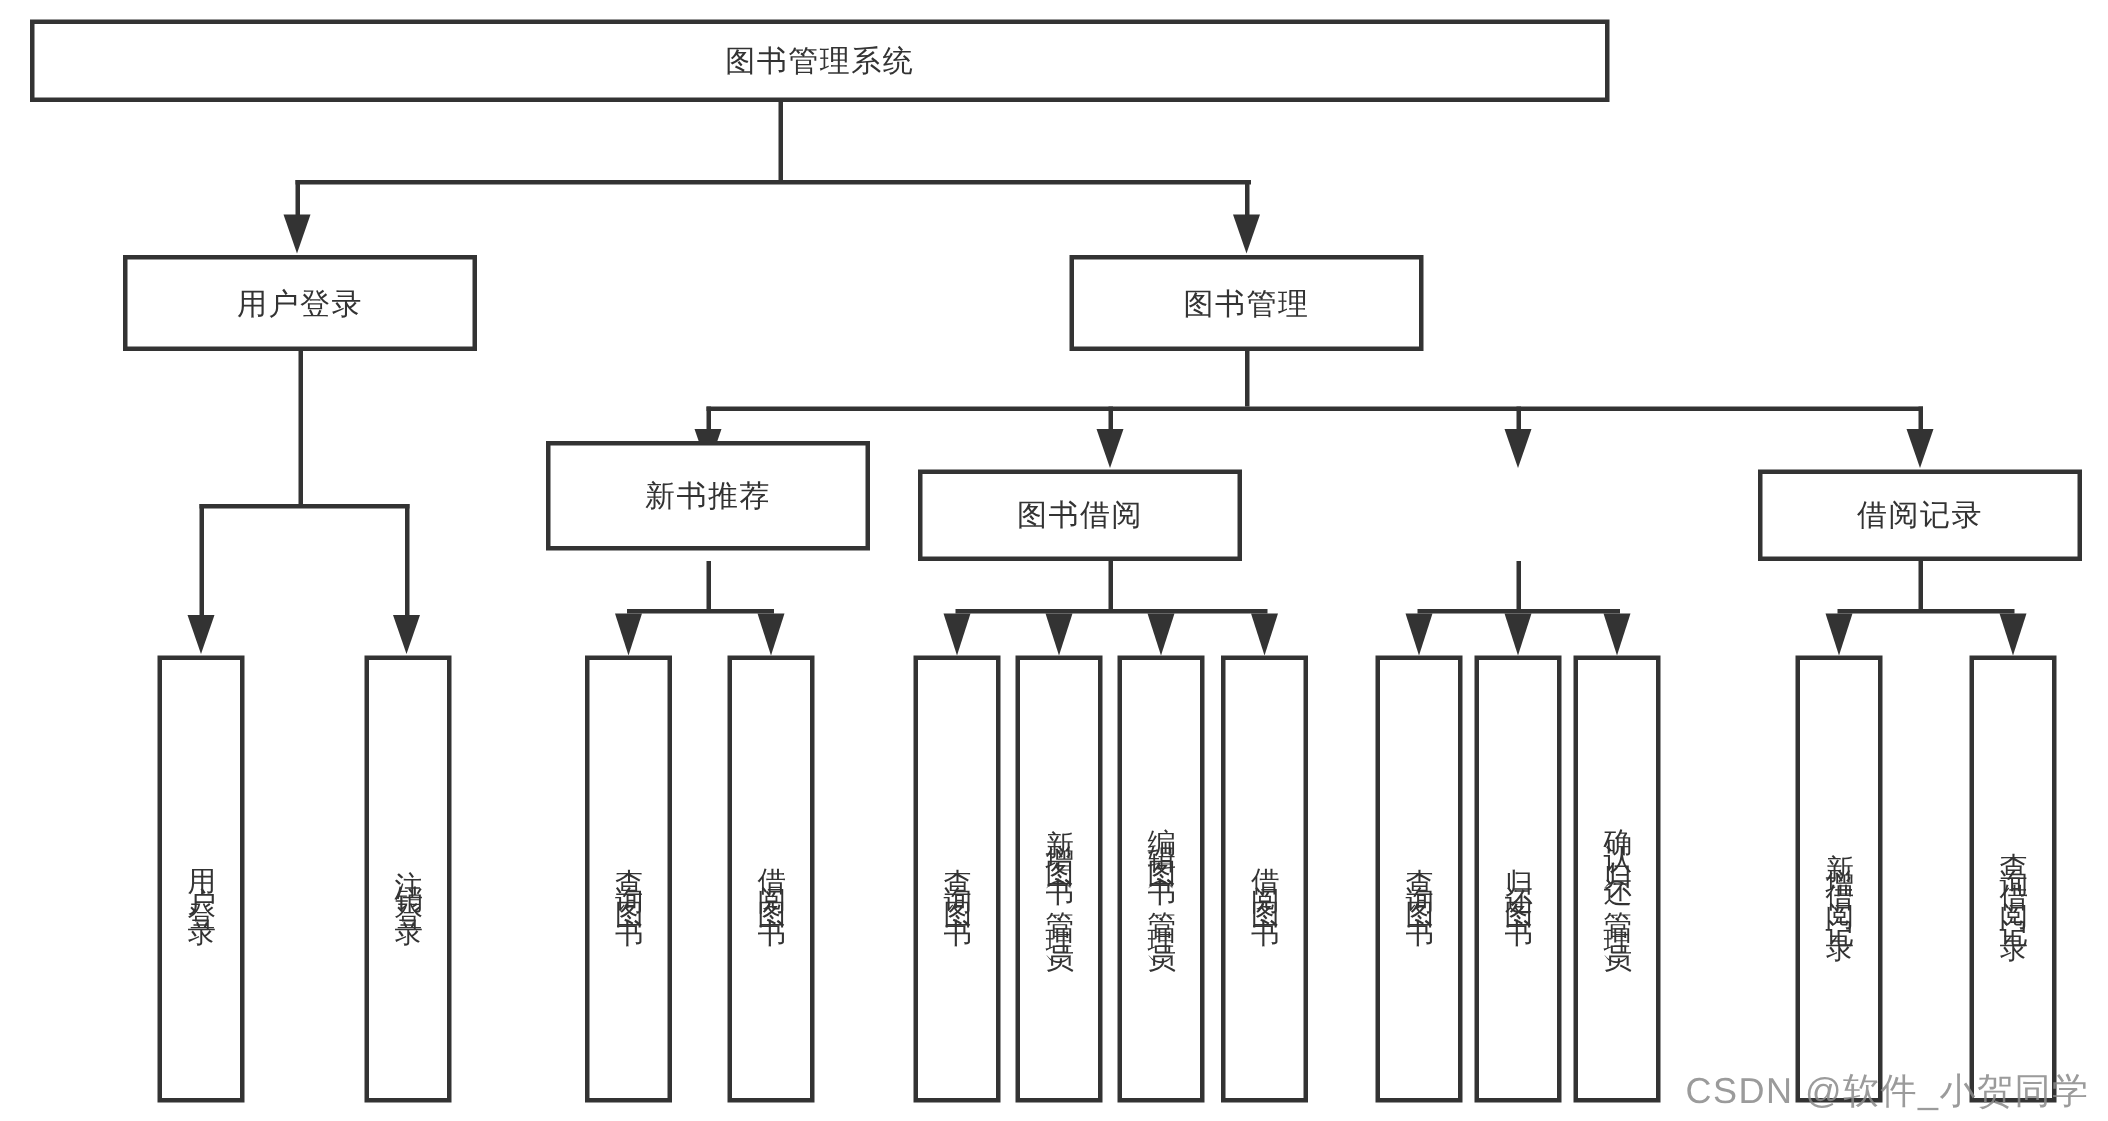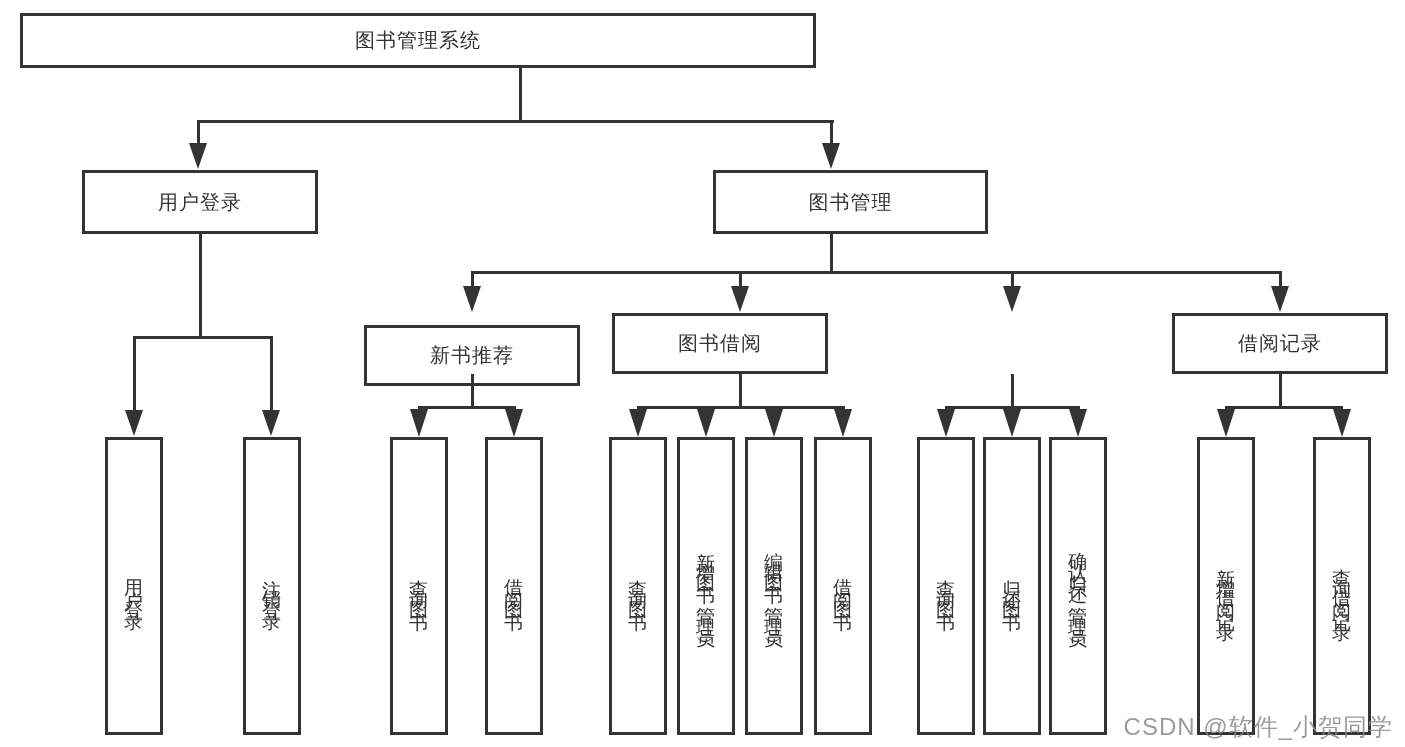--- a/index.html
+++ b/index.html
@@ -33,35 +33,35 @@
     position:absolute; right:12px; bottom:4px;
     font-size:24px; letter-spacing:1px;
     color:var(--watermark,#8a8a8a); opacity:.85; z-index:5;
   }
 </style>
 </head>
 <body>
 
 <div class="canvas">
 
-  <div class="box" style="left:20px;top:13px;width:796px;height:55px">
+  <div class="box" style="left:20px;top:13px;width:1053px;height:55px">
     <span class="lbl">图书管理系统</span>
   </div>
 
   <div class="vline" style="left:519px;top:68px;height:52px"></div>
   <div class="hline" style="left:197px;top:120px;width:637px"></div>
   <div class="vline" style="left:197px;top:120px;height:25px"></div>
   <div class="arrow" style="left:189px;top:143px"></div>
   <div class="vline" style="left:830px;top:120px;height:25px"></div>
   <div class="arrow" style="left:822px;top:143px"></div>
 
   <div class="box" style="left:82px;top:170px;width:236px;height:64px">
     <span class="lbl">用户登录</span>
   </div>
-  <div class="box" style="left:713px;top:170px;width:275px;height:64px">
+  <div class="box" style="left:713px;top:170px;width:236px;height:64px">
     <span class="lbl">图书管理</span>
   </div>
 
   <div class="vline" style="left:199px;top:234px;height:102px"></div>
   <div class="hline" style="left:133px;top:336px;width:140px"></div>
   <div class="vline" style="left:133px;top:336px;height:76px"></div>
   <div class="arrow" style="left:125px;top:410px"></div>
   <div class="vline" style="left:270px;top:336px;height:76px"></div>
   <div class="arrow" style="left:262px;top:410px"></div>
 
@@ -69,21 +69,21 @@
   <div class="hline" style="left:471px;top:271px;width:811px"></div>
   <div class="vline" style="left:471px;top:271px;height:17px"></div>
   <div class="arrow" style="left:463px;top:286px"></div>
   <div class="vline" style="left:739px;top:271px;height:17px"></div>
   <div class="arrow" style="left:731px;top:286px"></div>
   <div class="vline" style="left:1011px;top:271px;height:17px"></div>
   <div class="arrow" style="left:1003px;top:286px"></div>
   <div class="vline" style="left:1279px;top:271px;height:17px"></div>
   <div class="arrow" style="left:1271px;top:286px"></div>
 
-  <div class="box" style="left:364px;top:325px;width:216px;height:61px">
+  <div class="box" style="left:364px;top:294px;width:216px;height:73px">
     <span class="lbl">新书推荐</span>
   </div>
   <div class="box" style="left:612px;top:313px;width:216px;height:61px">
     <span class="lbl">图书借阅</span>
   </div>
   <div class="box" style="left:1172px;top:313px;width:216px;height:61px">
     <span class="lbl">借阅记录</span>
   </div>
 
   <div class="vline" style="left:471px;top:374px;height:33px"></div>

